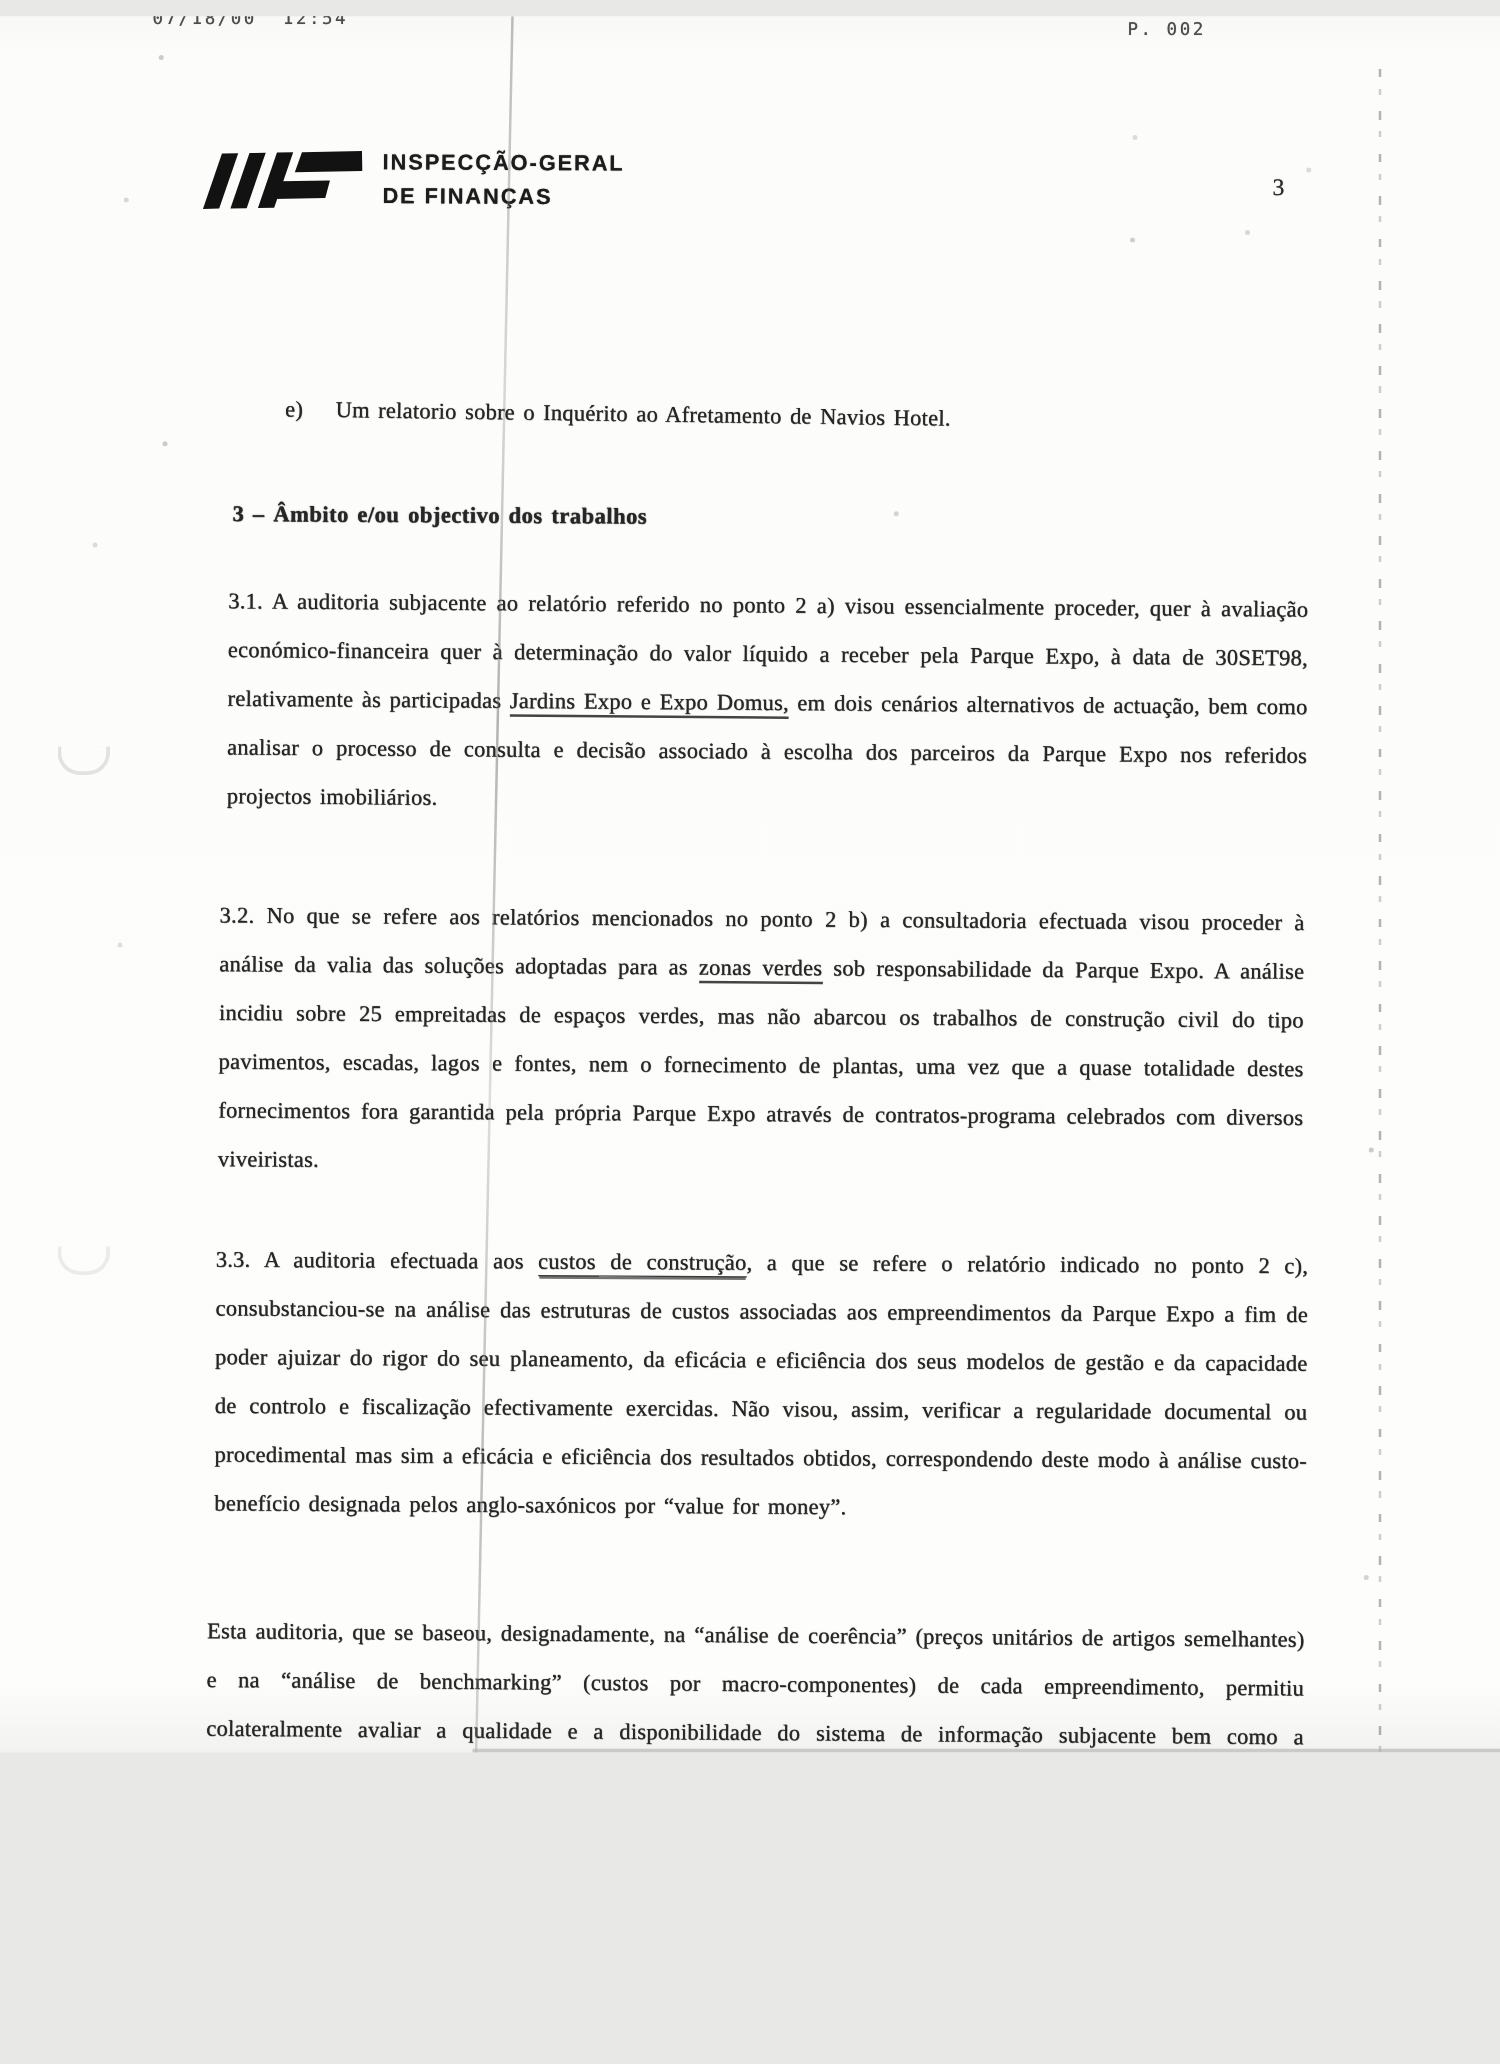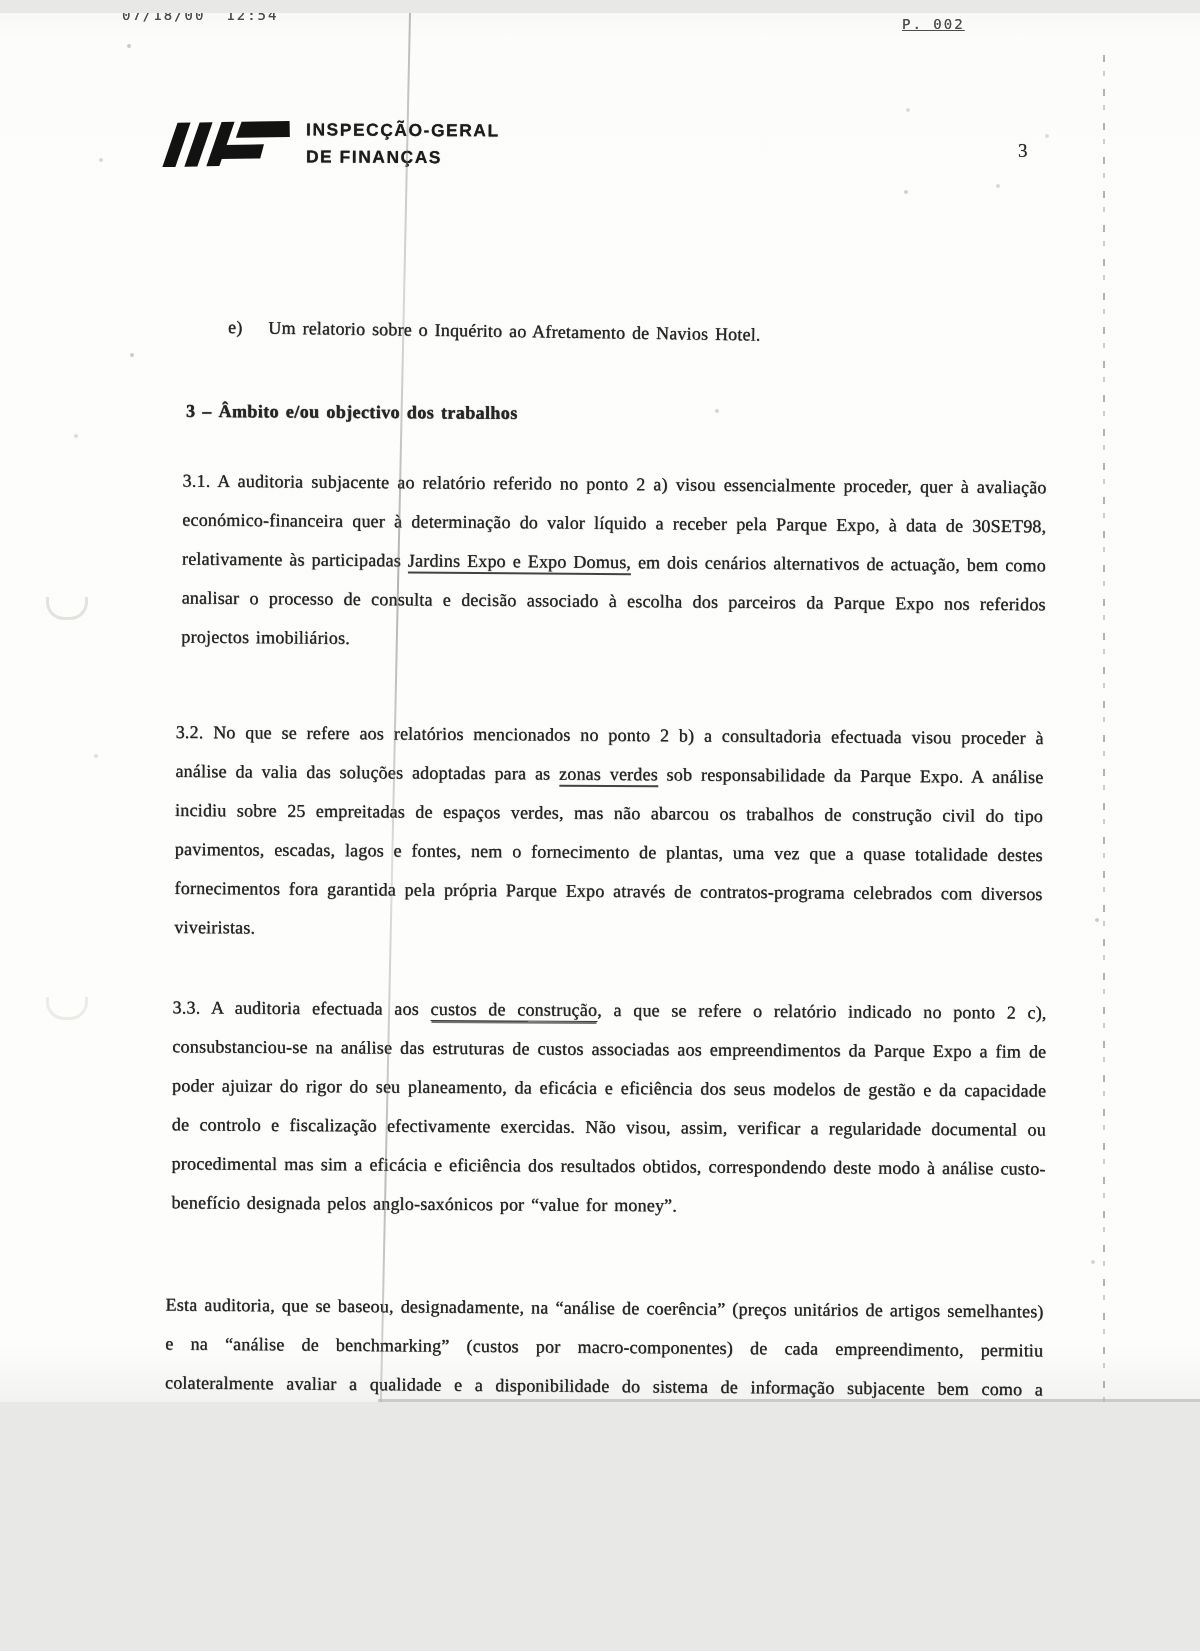--- a/index.html
+++ b/index.html
@@ -15,21 +15,21 @@
   }
   
   .fax-stamp{
     position:absolute;
     font-family:"DejaVu Sans Mono","Liberation Mono",monospace;
     font-size:14px;color:#4c4c4c;letter-spacing:2px;
     text-shadow:0 0 .6px rgba(70,70,70,.7);
     white-space:pre;
   }
   .fax-time{left:122px;top:-6px;}
-  .fax-page{left:902px;top:3px;text-decoration:underline;}
+  .fax-page{left:902px;top:3px;}
   
   .logo{position:absolute;left:158px;top:101px;transform:rotate(-1deg);}
   .org{
     position:absolute;left:306px;top:104px;
     font-family:"Liberation Sans","DejaVu Sans",sans-serif;
     font-weight:bold;font-size:17.5px;line-height:27px;
     letter-spacing:1.5px;color:#1c1c1c;
     text-shadow:0 0 .8px rgba(30,30,30,.8);
     transform:rotate(.3deg);
   }

